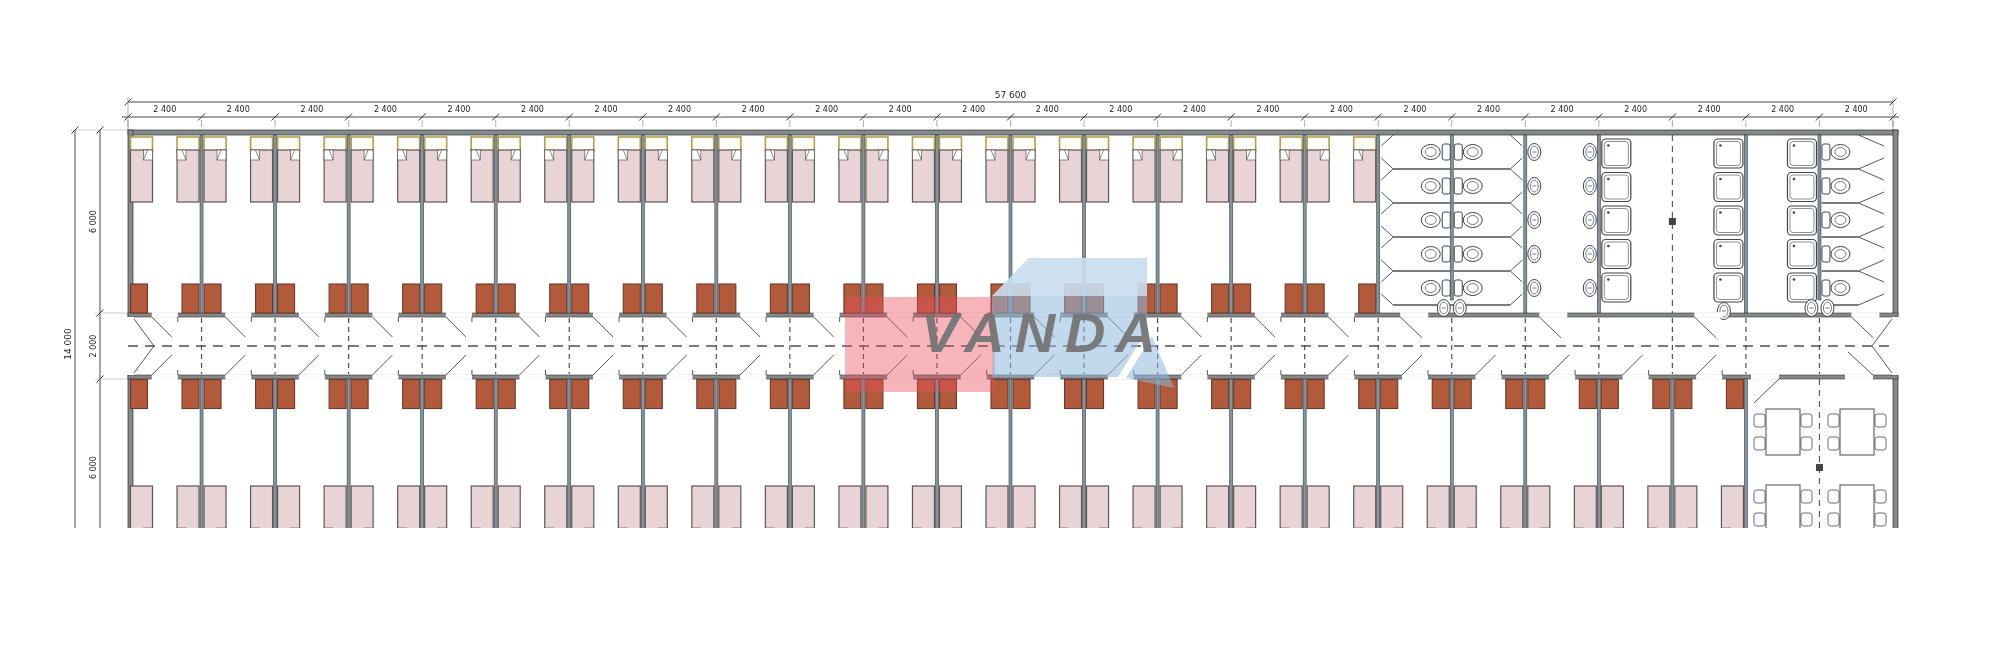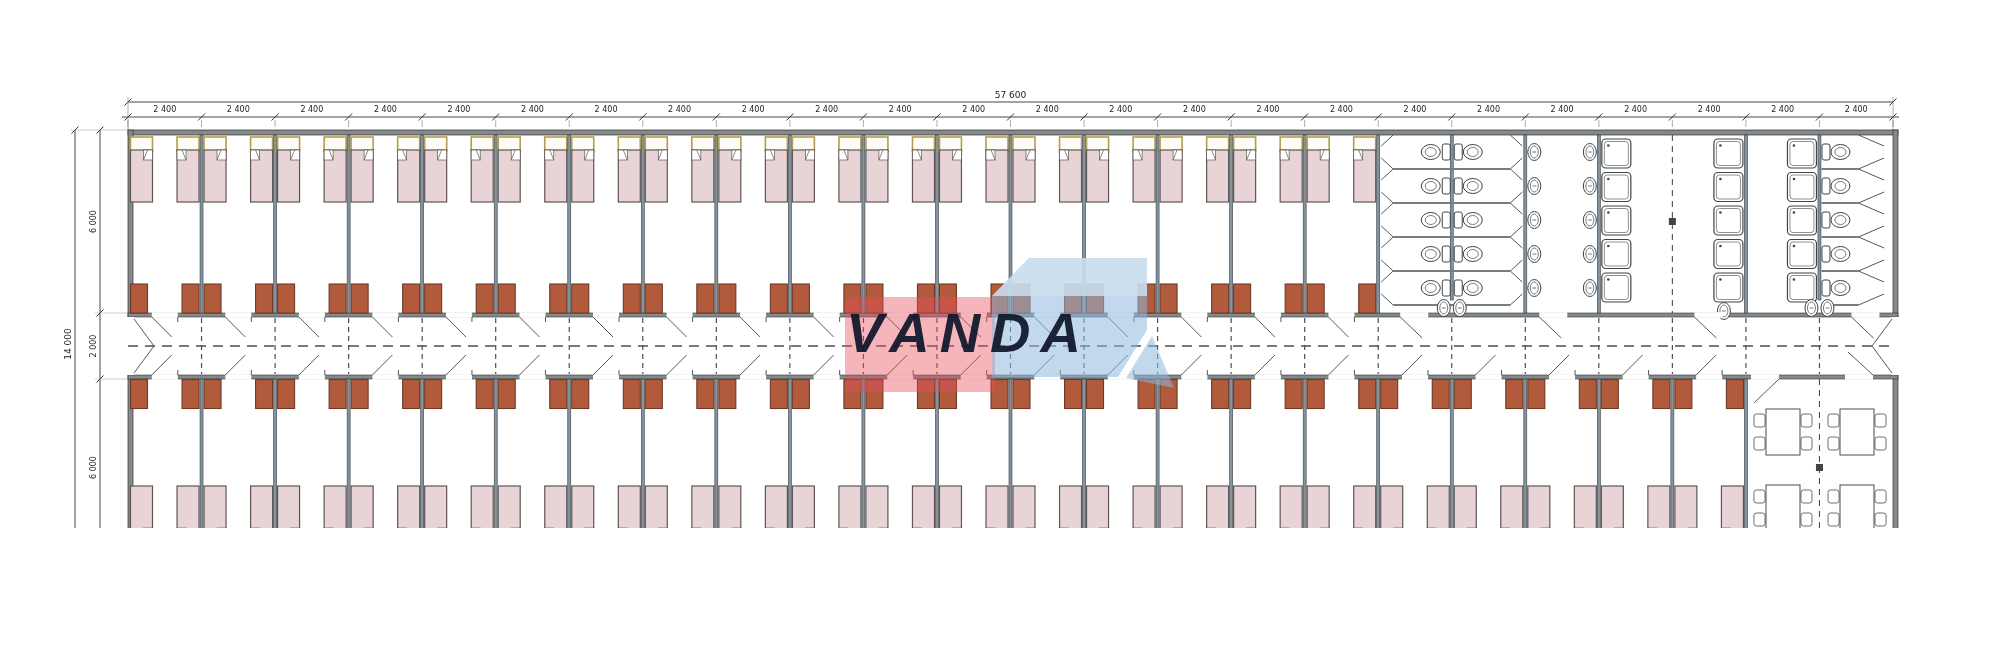--- a/index.html
+++ b/index.html
@@ -2,22 +2,22 @@
 <html><head>
 <meta charset="utf-8">
 <style>
   html,body{margin:0;padding:0;background:#ffffff;}
   #stage{position:relative;width:2000px;height:528px;background:#fff;overflow:hidden;
          font-family:"DejaVu Sans",sans-serif;}
   #plan{position:absolute;left:0;top:0;}
   #logo-text{position:absolute;left:846px;top:300px;width:320px;height:66px;
 
              font-family:"Liberation Sans",sans-serif;font-weight:bold;font-style:italic;
-             font-size:56px;line-height:66px;color:#0f172a;opacity:0.93;
-             letter-spacing:10px;white-space:nowrap;pointer-events:none;}
+             font-size:56px;line-height:66px;color:#737373;opacity:0.93;
+             letter-spacing:10px;white-space:nowrap;pointer-events:none;text-align:right;}
 </style>
 </head>
 <body>
 
 <div id="stage">
   <svg id="plan" width="2000" height="654" viewBox="0 0 2000 654">
       <g>
         <line x1="128" y1="102" x2="1893" y2="102" stroke="#333333" stroke-width="0.9"></line>
         <line x1="124.5" y1="105.5" x2="131.5" y2="98.5" stroke="#333333" stroke-width="1"></line>
         <line x1="1889.5" y1="105.5" x2="1896.5" y2="98.5" stroke="#333333" stroke-width="1"></line>

